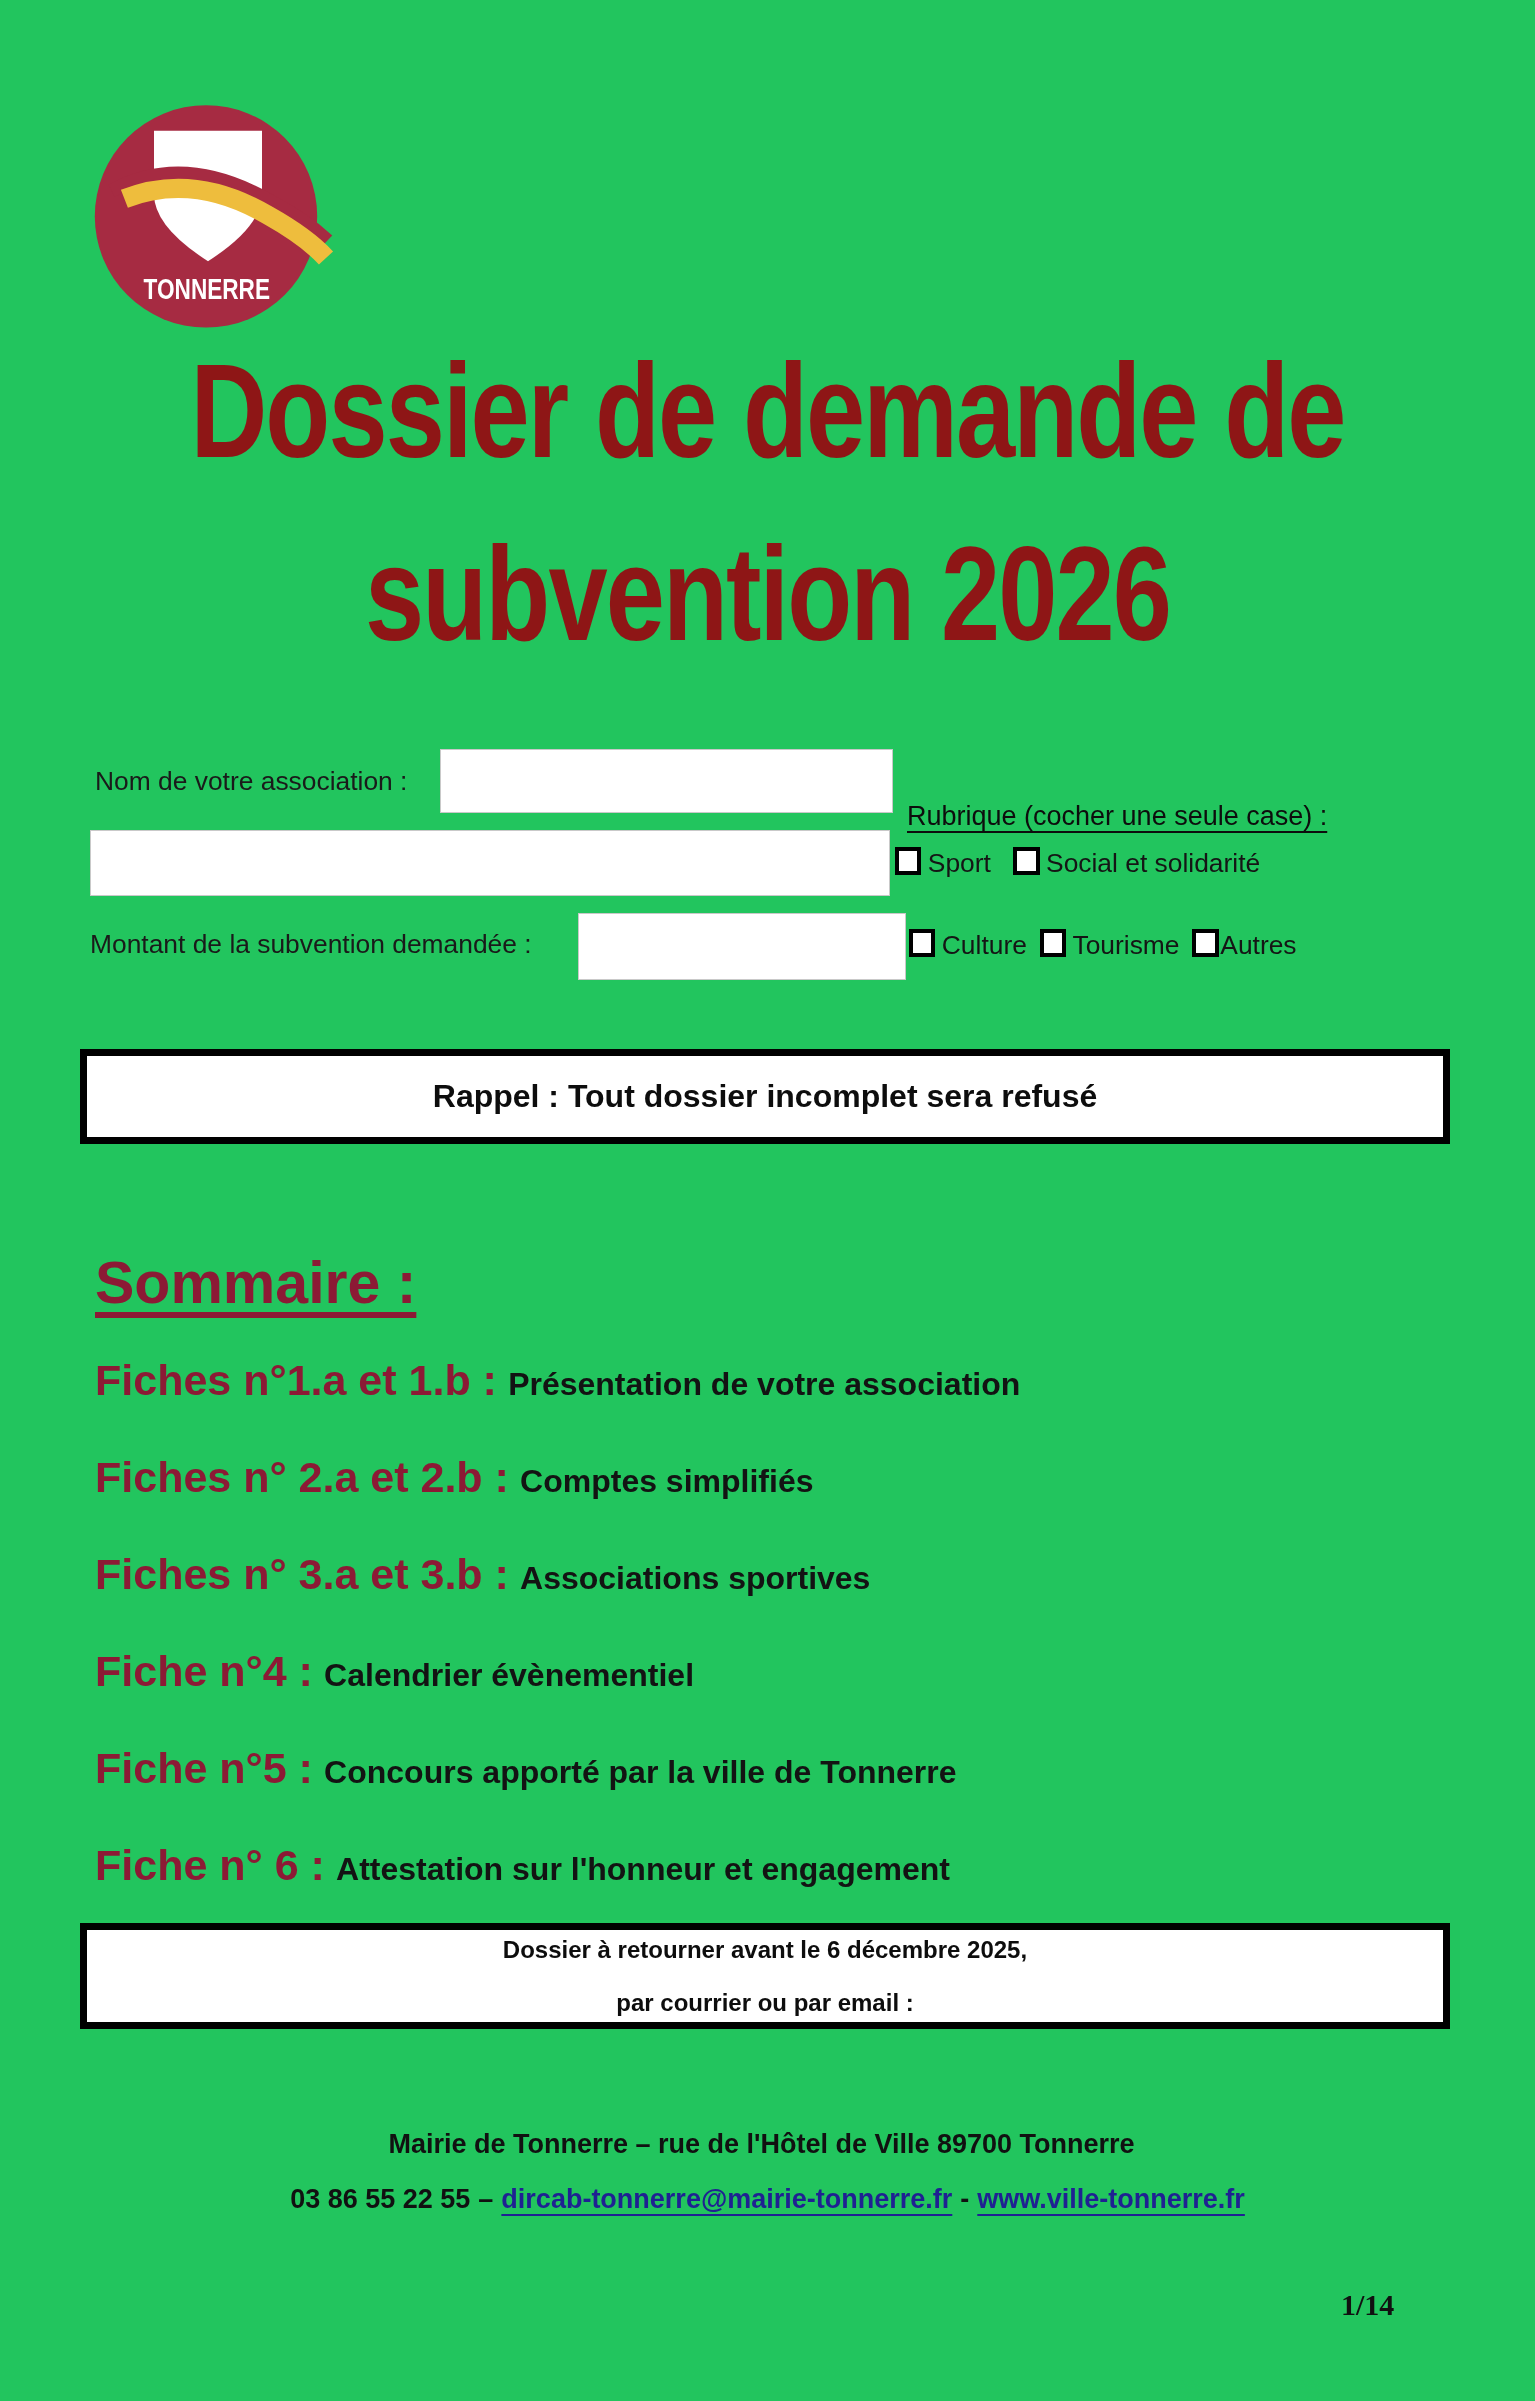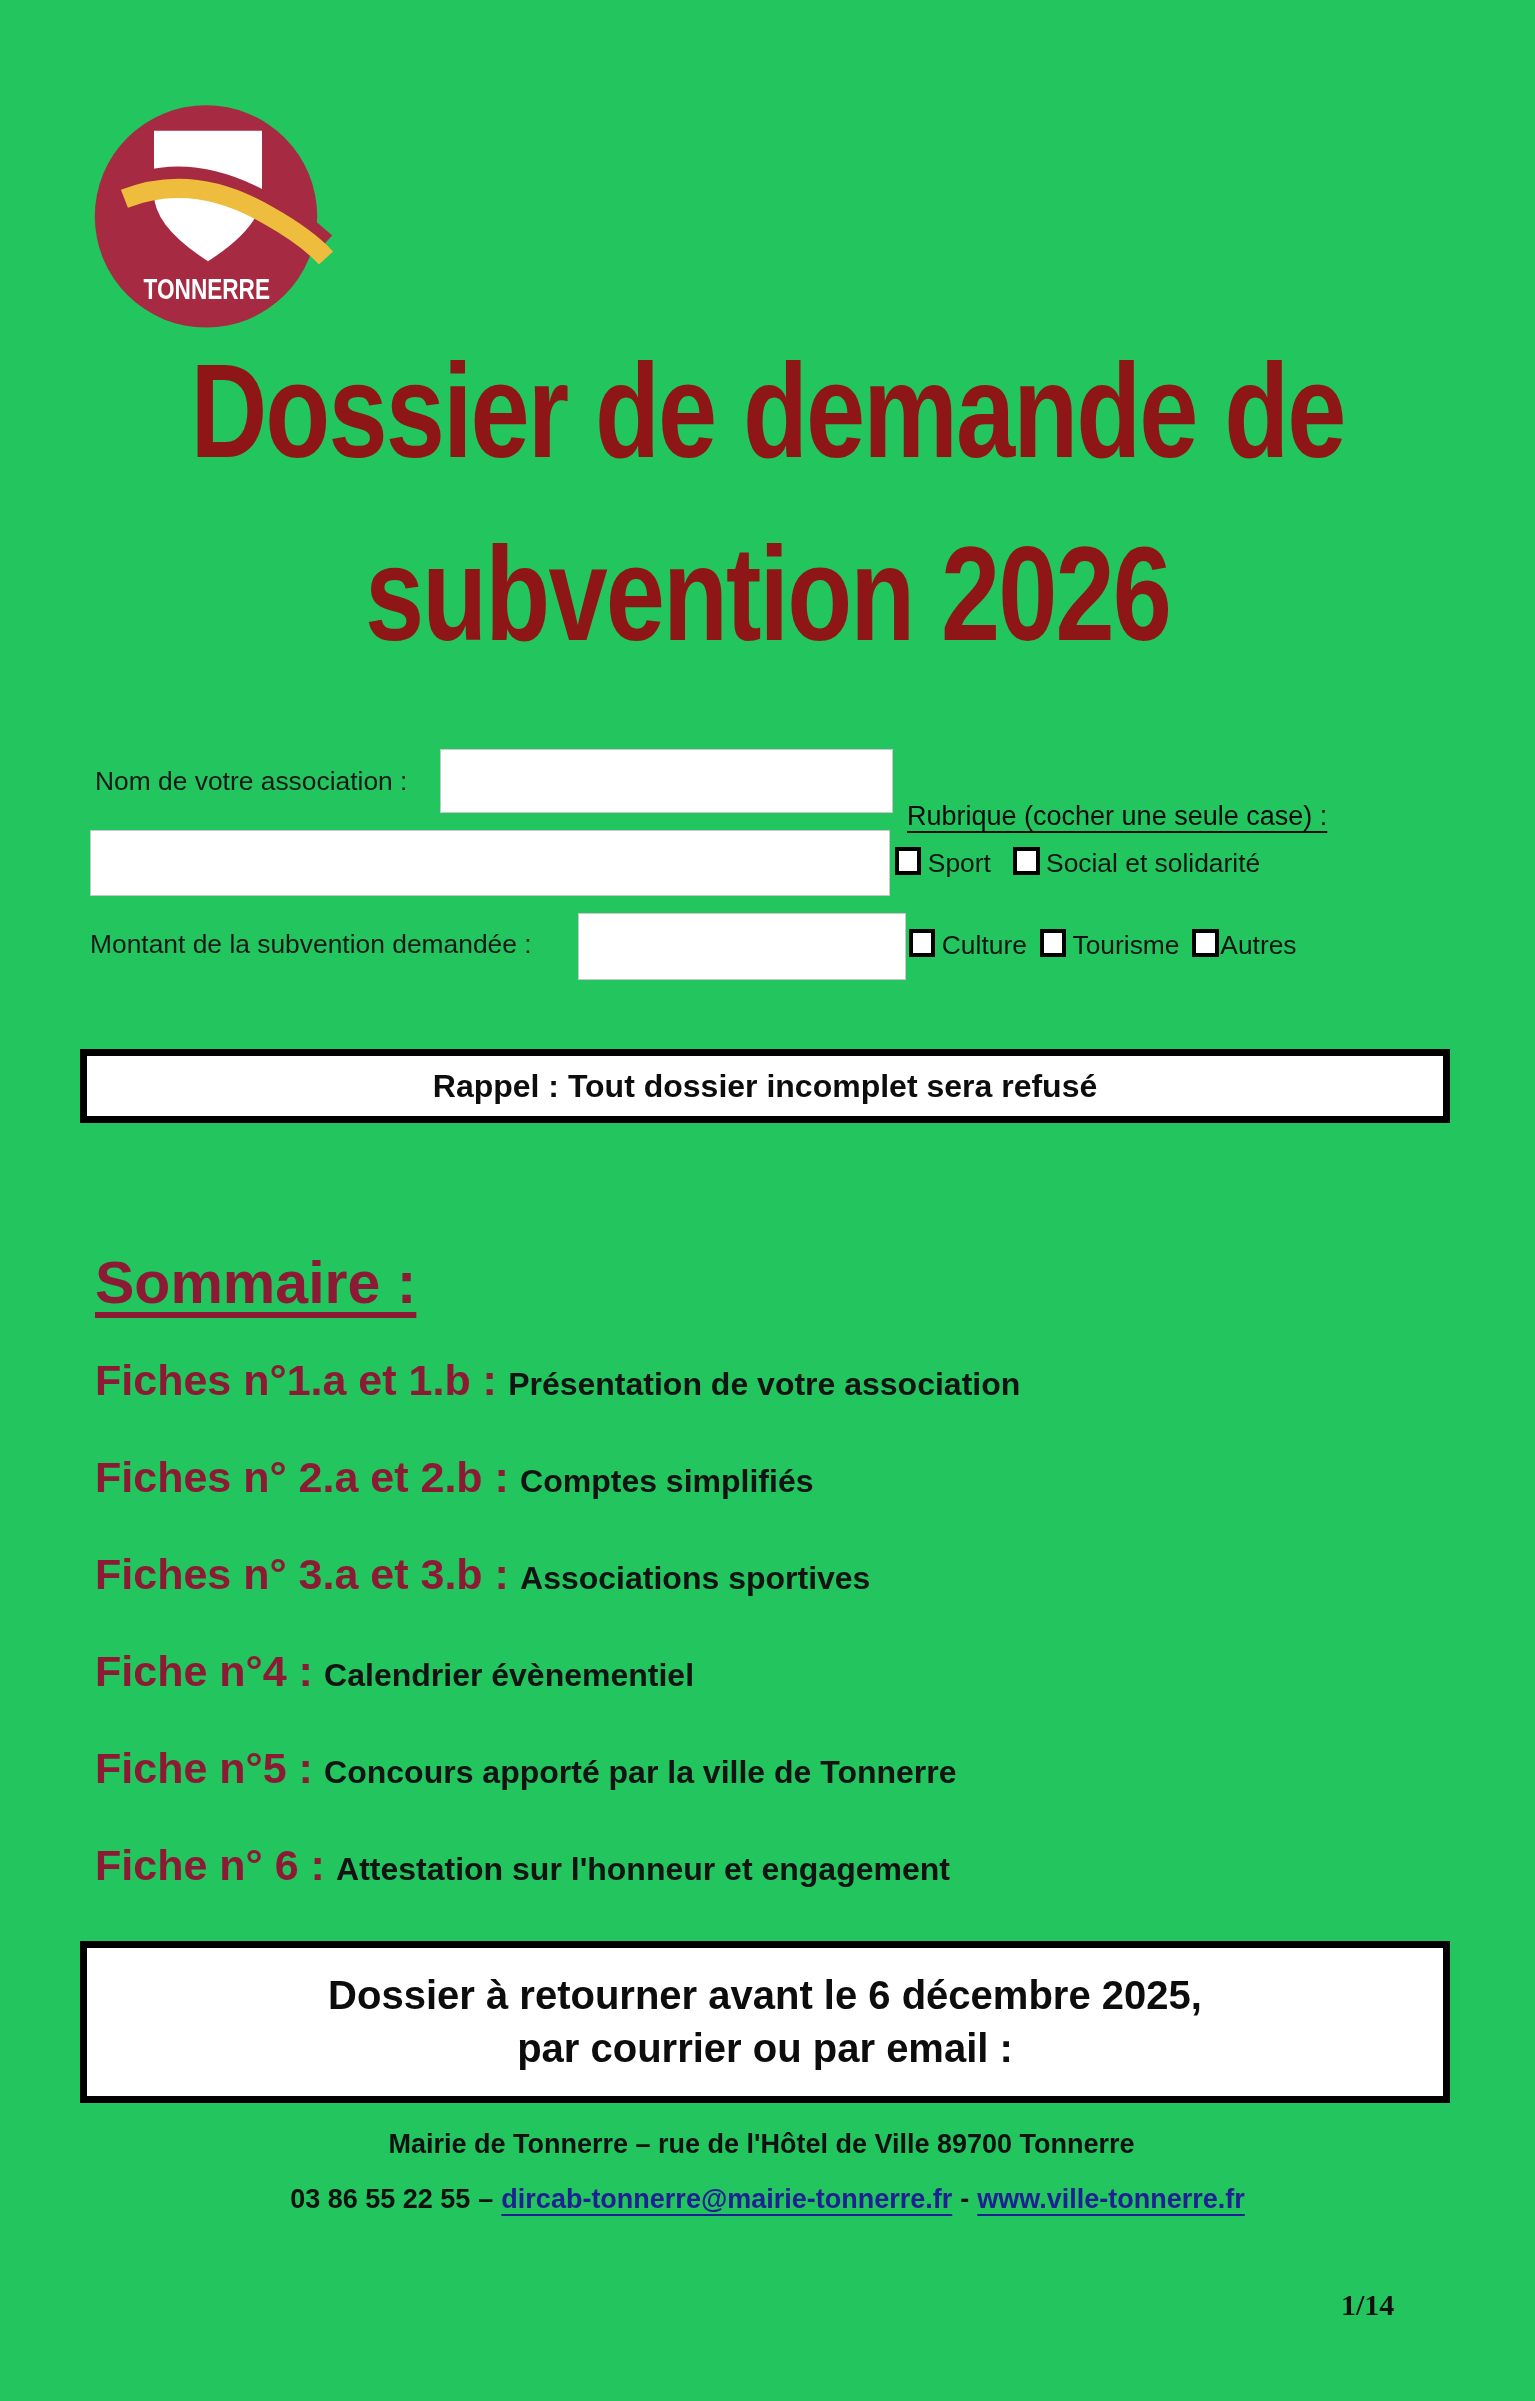--- a/index.html
+++ b/index.html
@@ -28,22 +28,22 @@
   .cb{display:inline-block;width:18.4px;height:20px;border:4px solid #000;background:#fff;
       vertical-align:-3.2px;cursor:pointer;}
   .ml8{margin-left:6.4px;} .ml2{margin-left:1.6px;}
   .mr28{margin-right:22.4px;} .mr16{margin-right:12.8px;}
   
   .notice{
     position:absolute;left:80px;width:1370px;border:7.2px solid #000;box-sizing:border-box;
     background:#fff;display:flex;flex-direction:column;align-items:center;justify-content:center;
     font-weight:700;color:#0d0d0d;text-align:center;
   }
-  .notice.rappel{top:1049px;height:74px;font-size:32px;}
-  .notice.retour{top:1923px;height:162px;font-size:40px;line-height:53px;margin-top:18px;}
+  .notice.rappel{top:1049px;height:95px;font-size:32px;}
+  .notice.retour{top:1923px;height:106px;font-size:24px;line-height:53px;}
   
   .sommaire-h{
     position:absolute;left:95px;top:1249px;font-size:59px;font-weight:700;color:#8c1a35;
     text-decoration:underline;text-decoration-thickness:5.6px;text-underline-offset:8.8px;white-space:nowrap;
   }
   .sommaire-list{position:absolute;left:95px;top:1337px;}
   .fiche{line-height:86px;white-space:nowrap;}
   .fiche .fl{font-size:43px;font-weight:700;color:#8c1a35;margin-top:8px;}
   .fiche .fd{font-size:32px;font-weight:700;color:#131313;margin-left:11.2px;}
   

